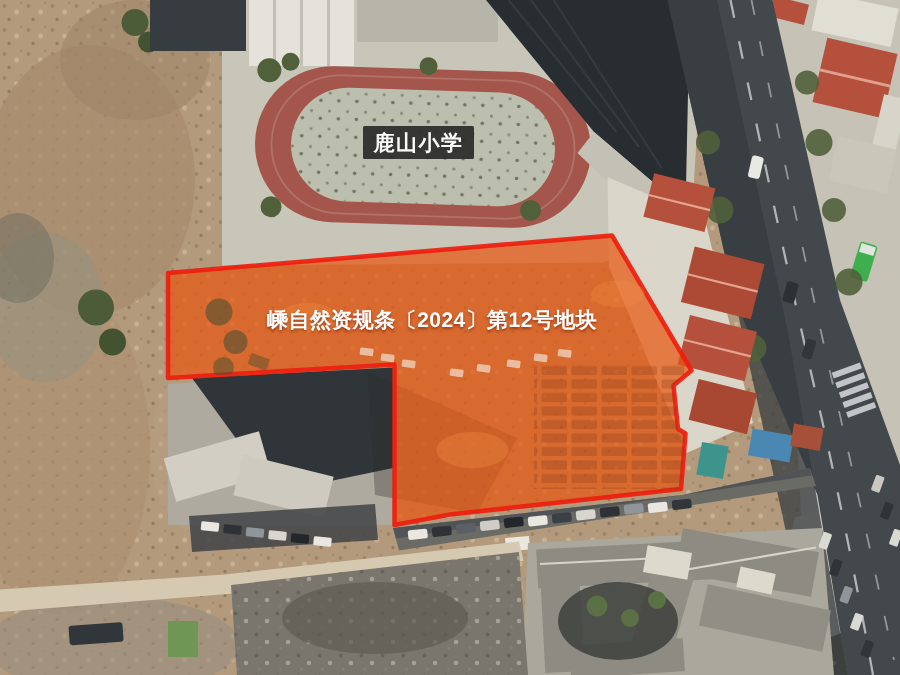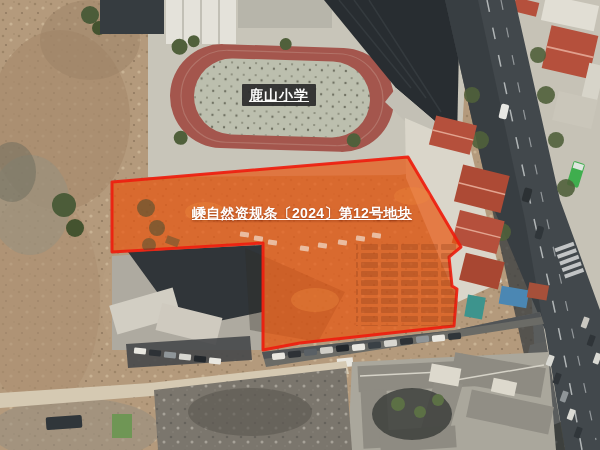--- a/index.html
+++ b/index.html
@@ -4,24 +4,24 @@
 <style>
   html,body{margin:0;padding:0;background:#222;}
   .stage{
     position:relative;width:600px;height:450px;overflow:hidden;
     font-family:"Liberation Sans",sans-serif;
     background:var(--dirt_base,#b49a7c);
   }
   .stage svg{position:absolute;left:0;top:0;display:block;}
   .overlay-label{
     position:absolute;color:var(--label_text,#fff);font-weight:bold;
-    white-space:nowrap;pointer-events:none;text-decoration:underline;
+    white-space:nowrap;pointer-events:none;
   }
   .parcel-label{
-    left:178px;top:205px;width:248px;text-align:center;font-size:14px;
+    left:178px;top:205px;width:248px;font-size:14px;
     letter-spacing:.3px;text-shadow:0 1px 2px rgba(110,25,0,.6);
   }
   .school-label{
     left:242px;top:84px;height:22px;line-height:22px;padding:0 7px;
     font-size:14px;letter-spacing:1px;
     background:var(--school_label_bg,#2e2e2e);opacity:.94;border-radius:1px;
   }
 </style>
 </head>
 <body>

